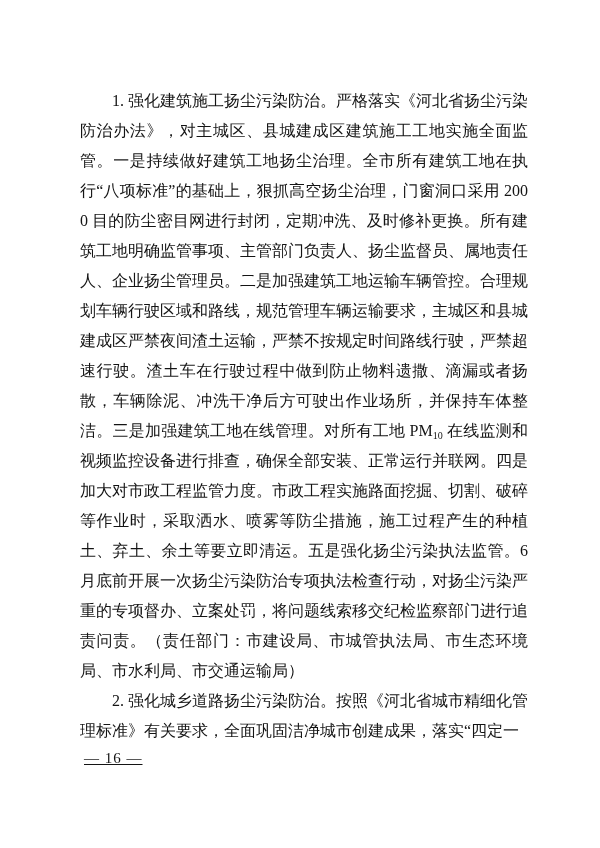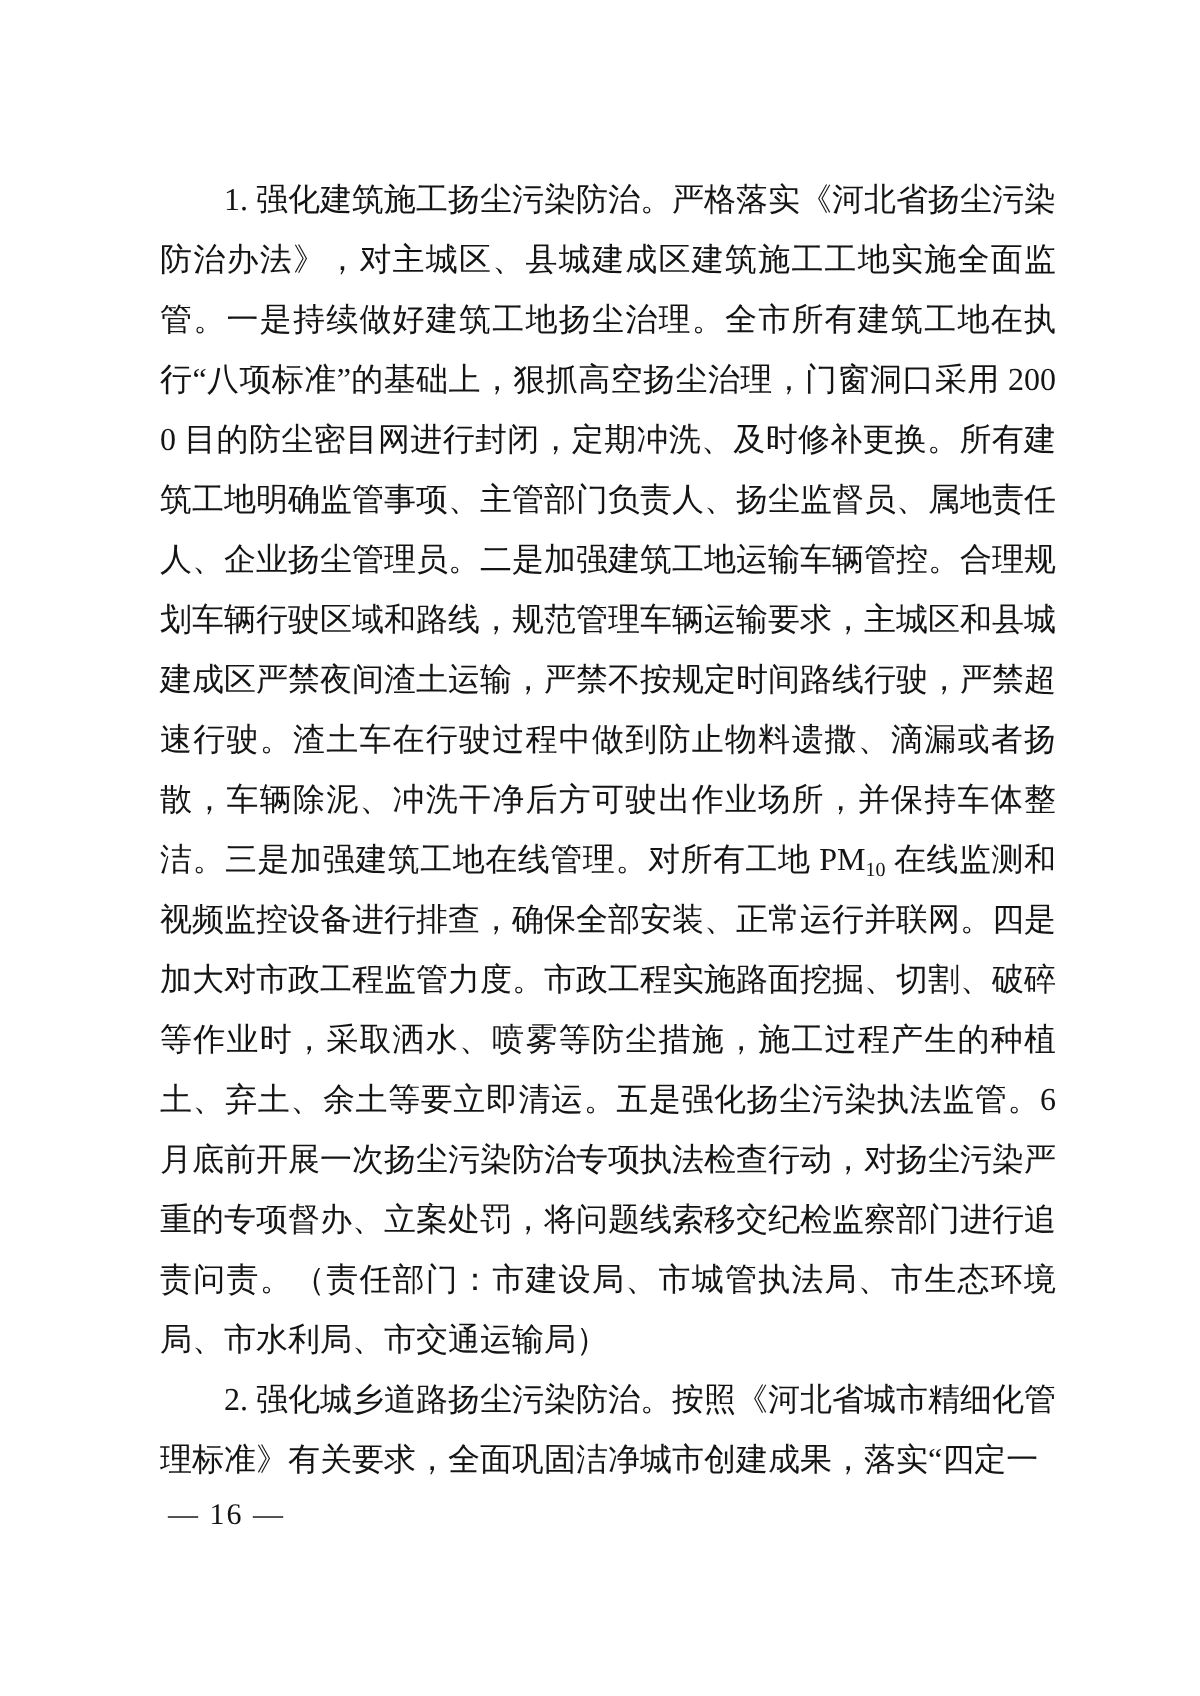--- a/index.html
+++ b/index.html
@@ -41,20 +41,21 @@
     vertical-align: -3px;
   }
   .footer {
     position: absolute;
     left: 84px;
     top: 748px;
     font-size: 15px;
     line-height: 20px;
     letter-spacing: 1px;
     color: #141414;
+    text-decoration: underline;
   }
 </style>
 </head>
 <body>
 
 <div class="page">
   <div class="content" id="paragraphs">
       <p class="para"><span>1. 强化建筑施工扬尘污染防治。严格落实《河北省扬尘污染防治办法》，对主城区、县城建成区建筑施工工地实施全面监管。一是持续做好建筑工地扬尘治理。全市所有建筑工地在执行“八项标准”的基础上，狠抓高空扬尘治理，门窗洞口采用 2000 目的防尘密目网进行封闭，定期冲洗、及时修补更换。所有建筑工地明确监管事项、主管部门负责人、扬尘监督员、属地责任人、企业扬尘管理员。二是加强建筑工地运输车辆管控。合理规划车辆行驶区域和路线，规范管理车辆运输要求，主城区和县城建成区严禁夜间渣土运输，严禁不按规定时间路线行驶，严禁超速行驶。渣土车在行驶过程中做到防止物料遗撒、滴漏或者扬散，车辆除泥、冲洗干净后方可驶出作业场所，并保持车体整洁。三是加强建筑工地在线管理。对所有工地 </span><span>PM</span><sub>10</sub><span> 在线监测和视频监控设备进行排查，确保全部安装、正常运行并联网。四是加大对市政工程监管力度。市政工程实施路面挖掘、切割、破碎等作业时，采取洒水、喷雾等防尘措施，施工过程产生的种植土、弃土、余土等要立即清运。五是强化扬尘污染执法监管。6 月底前开展一次扬尘污染防治专项执法检查行动，对扬尘污染严重的专项督办、立案处罚，将问题线索移交纪检监察部门进行追责问责。（责任部门：市建设局、市城管执法局、市生态环境局、市水利局、市交通运输局）</span></p>
       <p class="para"><span>2. 强化城乡道路扬尘污染防治。按照《河北省城市精细化管理标准》有关要求，全面巩固洁净城市创建成果，落实“四定一</span></p>
     </div>

